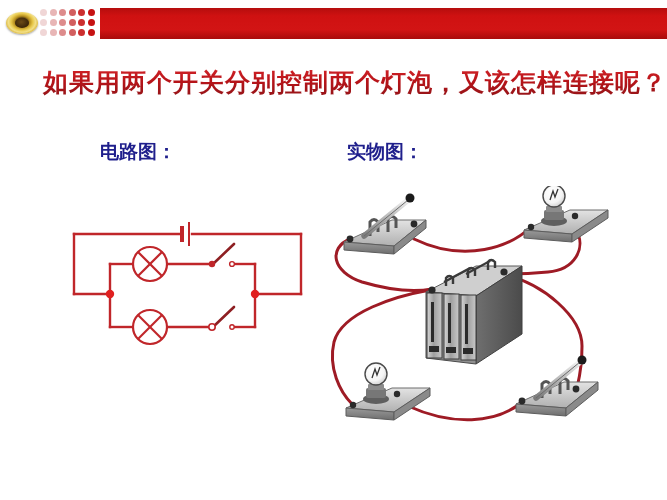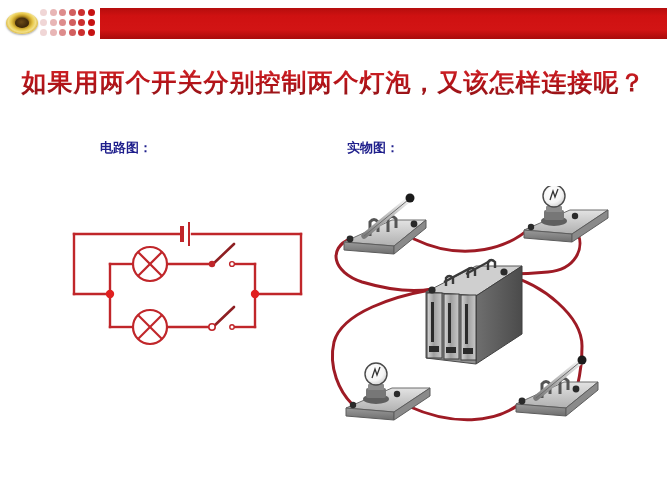--- a/index.html
+++ b/index.html
@@ -58,36 +58,36 @@
     left: 100px; top: 8px;
     width: 567px; height: 31px;
     background: linear-gradient(to bottom, #b50d0d 0%, #cf1111 25%, #d21414 70%, #a80b0b 100%);
   }
 
   
   #main-title {
     position: absolute;
     left: 0; top: 66px;
     width: 667px;
-    text-align: center;
+    text-align: right;
     font-size: 25px;
     font-weight: bold;
     letter-spacing: 1px;
     color: #c0151a;
     background: linear-gradient(to bottom, #d6262b 0%, #b81419 45%, #8e1418 100%);
     -webkit-background-clip: text;
     background-clip: text;
     -webkit-text-fill-color: transparent;
     white-space: nowrap;
   }
 
   
   .section-label {
     position: absolute;
-    font-size: 13px;
+    font-size: 19px;
     font-weight: bold;
     color: #1f1f8c;
     white-space: nowrap;
   }
   #label-circuit { left: 100px; top: 139px; }
   #label-physical { left: 347px; top: 139px; font-family: Liberation Mono, monospace; }
 
   
   #circuit-diagram {
     position: absolute;

